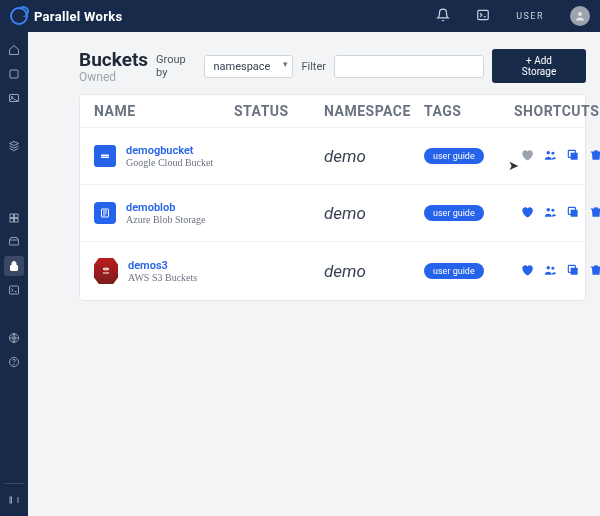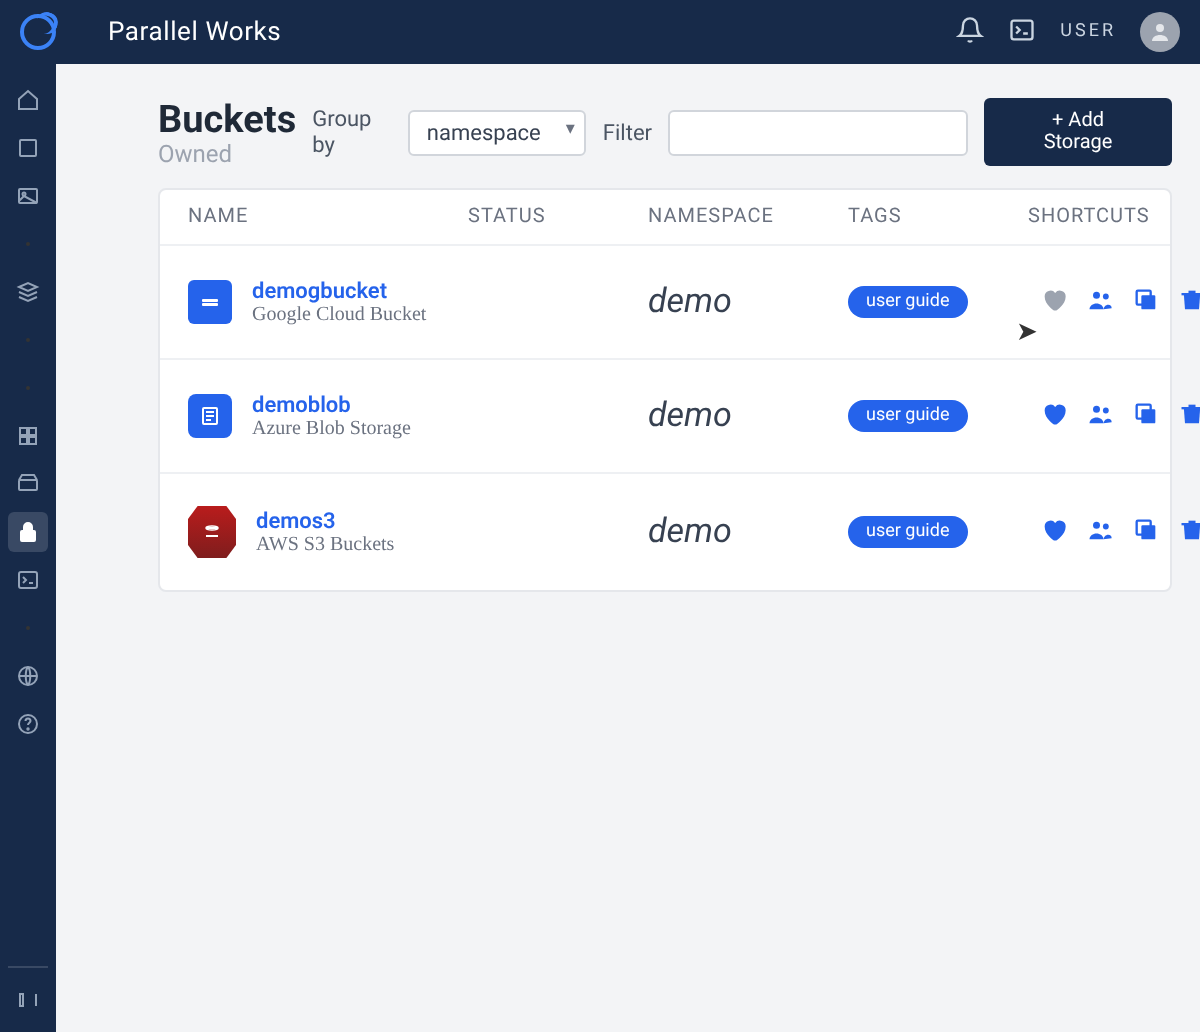--- a/index.html
+++ b/index.html
@@ -4,23 +4,23 @@
 <style>
   * { box-sizing: border-box; margin: 0; padding: 0; font-family: -apple-system, BlinkMacSystemFont, "Segoe UI", Roboto, sans-serif; }
   body { width: 600px; height: 516px; overflow: hidden; background: #f3f4f6; color: #333; }
   .app { display: flex; flex-direction: column; height: 100%; }
 
   
   .topbar { height: 32px; background: #172a49; display: flex; align-items: center; padding: 0 10px; color: #fff; }
   .brand { display: flex; align-items: center; gap: 6px; }
   .brand-logo { width: 18px; height: 18px; border: 2px solid #3b82f6; border-radius: 50%; position: relative; }
   .brand-logo::after { content: ""; position: absolute; width: 9px; height: 9px; border: 2px solid #3b82f6; border-radius: 50%; border-left: none; border-bottom: none; top: -3px; right: -3px; transform: rotate(20deg); }
-  .brand-text { font-size: 13px; font-weight: 400; letter-spacing: .3px; margin-left: 20px; }
+  .brand-text { font-size: 13px; font-weight: 700; letter-spacing: .3px; }
   .top-spacer { flex: 1; }
-  .top-actions { display: flex; align-items: center; gap: 12px; }
+  .top-actions { display: flex; align-items: center; gap: 26px; }
   .top-actions svg { width: 14px; height: 14px; }
   .user-label { font-size: 9px; letter-spacing: 1.5px; color: #cbd5e1; }
   .avatar { width: 20px; height: 20px; border-radius: 50%; background: #9ca3af; display: flex; align-items: center; justify-content: center; }
   .avatar svg { width: 12px; height: 12px; fill: #e5e7eb; }
 
   .body { flex: 1; display: flex; min-height: 0; }
 
   
   .sidebar { width: 28px; background: #172a49; display: flex; flex-direction: column; align-items: center; padding-top: 8px; gap: 4px; }
   .sb-item { width: 20px; height: 20px; display: flex; align-items: center; justify-content: center; border-radius: 3px; cursor: pointer; }
@@ -39,21 +39,21 @@
   .ctl-label { font-size: 11px; color: #4b5563; }
   .select { position: relative; }
   .select select { appearance: none; font-size: 11px; padding: 4px 22px 4px 8px; border: 1px solid #d1d5db; border-radius: 3px; background: #fff; color: #374151; }
   .select::after { content: "▾"; position: absolute; right: 6px; top: 4px; font-size: 9px; color: #6b7280; pointer-events: none; }
   .filter-input { font-size: 11px; padding: 4px 6px; border: 1px solid #d1d5db; border-radius: 3px; width: 150px; background: #fff; }
   .add-btn { background: #172a49; color: #fff; border: none; font-size: 10px; padding: 6px 18px; border-radius: 3px; cursor: pointer; }
 
   
   .table { background: #fff; border: 1px solid #e5e7eb; border-radius: 4px; font-size: 11px; }
   .thead, .trow { display: grid; grid-template-columns: 140px 90px 100px 90px 1fr; align-items: center; }
-  .thead { padding: 8px 14px; color: #6b7280; font-size: 10px; letter-spacing: .5px; font-weight: 400; }
+  .thead { padding: 8px 14px; color: #6b7280; font-size: 14px; letter-spacing: .5px; font-weight: 700; }
   .trow { padding: 16px 14px; border-top: 1px solid #eef0f3; }
   .name-cell { display: flex; align-items: center; gap: 10px; }
   .prov-icon { width: 22px; height: 22px; border-radius: 3px; display: flex; align-items: center; justify-content: center; flex-shrink: 0; }
   .prov-gcs { background: #2563eb; }
   .prov-azure { background: #2563eb; border-radius: 4px; }
   .prov-aws { background: linear-gradient(180deg, #b91c1c 0%, #7f1d1d 100%); clip-path: polygon(20% 0, 80% 0, 100% 25%, 100% 75%, 80% 100%, 20% 100%, 0 75%, 0 25%); width: 24px; height: 26px; }
   .prov-icon svg { width: 12px; height: 12px; fill: #fff; }
   .name-link { color: #2563eb; font-weight: 600; font-size: 11px; }
   .name-sub { color: #6b7280; font-size: 10px; font-family: Liberation Serif, serif; }
   .ns { font-size: 17px; color: #374151; font-style: italic; }

